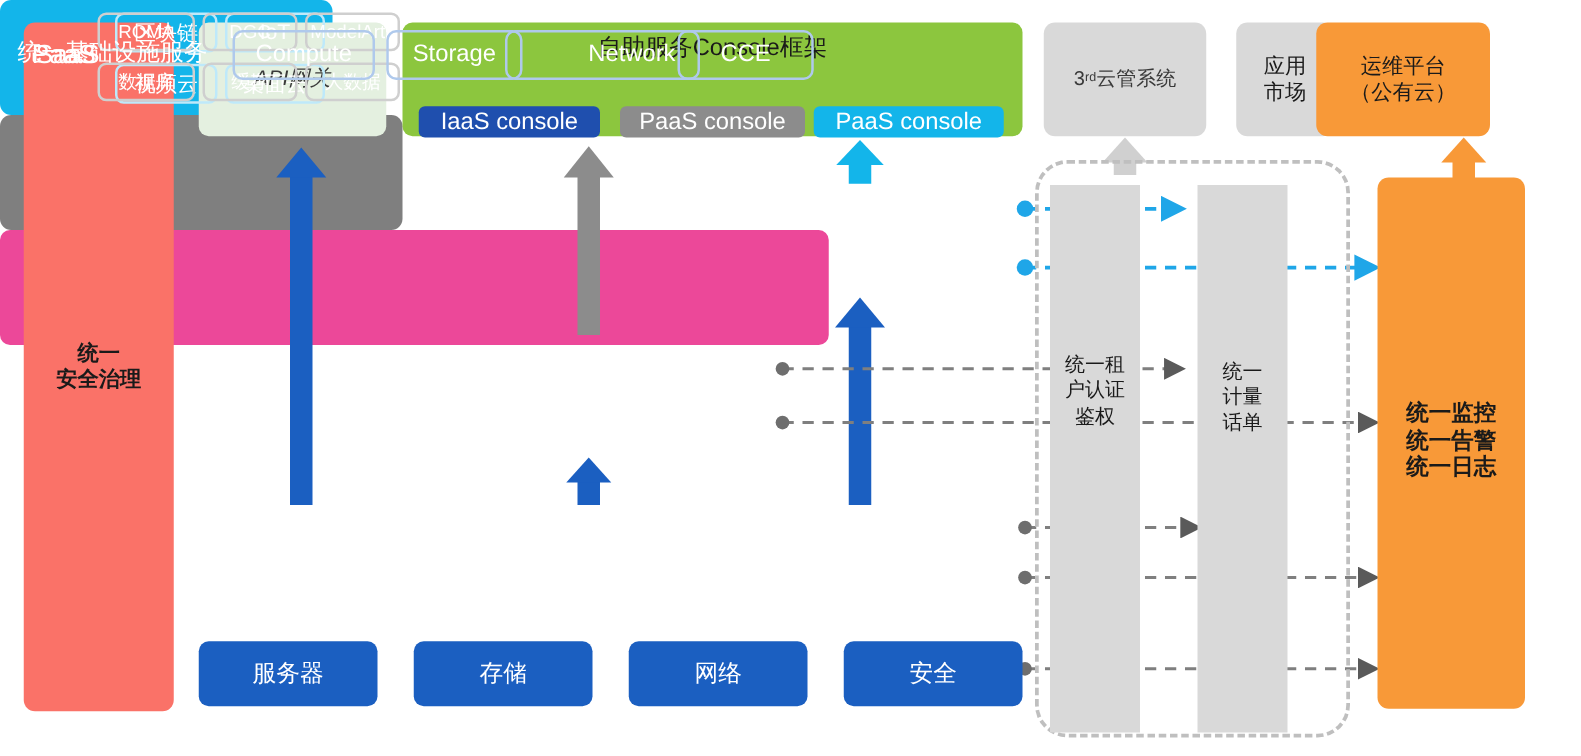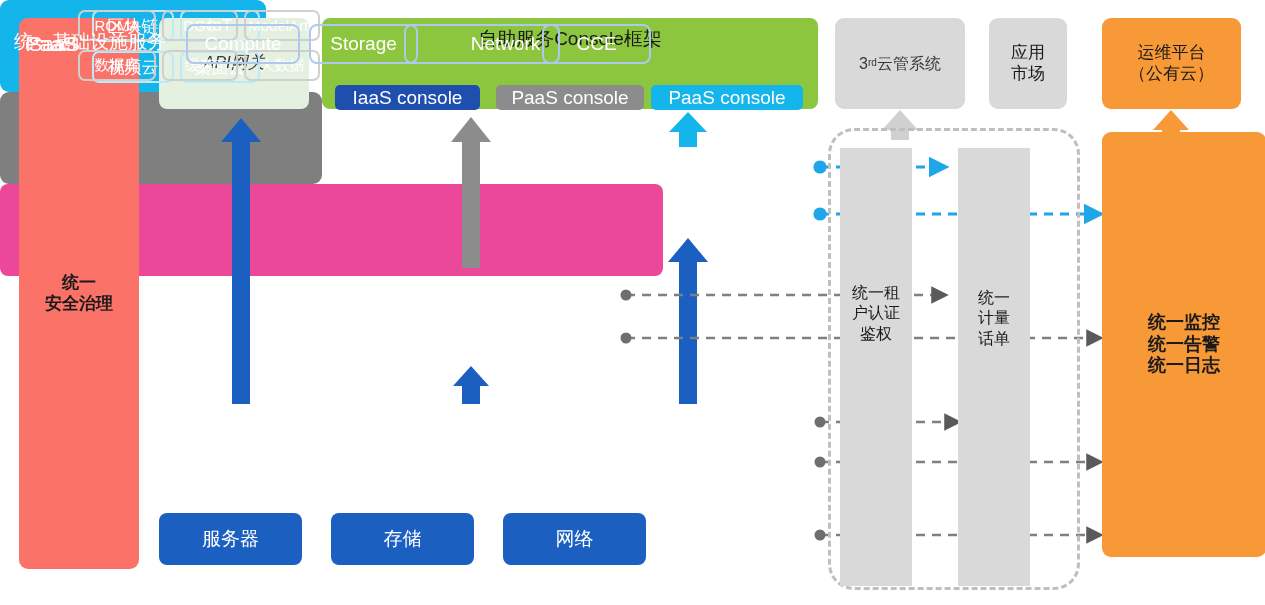--- a/index.html
+++ b/index.html
@@ -85,30 +85,30 @@
   }
   #third-party sup { font-size: 10px; vertical-align: super; }
   #app-market {
     left: 989px; top: 18px; width: 78px; height: 91px;
     background: #D9D9D9; border-radius: 9px;
     color: #1a1a1a; font-size: 17px;
   }
 
   
   #ops-header {
-    left: 1102px; top: 18px; width: 139px; height: 91px;
+    left: 1053px; top: 18px; width: 139px; height: 91px;
     background: #F89938; border-radius: 9px;
     color: #1a1a1a; font-size: 17px;
   }
 
   
   #ops-body {
-    left: 1102px; top: 132px; width: 164px; height: 425px;
+    left: 1102px; top: 142px; width: 118px; height: 425px;
     background: #F89938; border-radius: 9px;
-    color: #1a1a1a; font-size: 18px; font-weight: 600;
+    color: #1a1a1a; font-size: 18px; font-weight: 600; font-family: Liberation Mono, monospace;
   }
 
   
   #saas-block {
     left: 552px; top: 146px; width: 266px; height: 92px;
     background: #13B5EA; border-radius: 9px;
     display: block;
   }
   #saas-label {
     position: absolute; left: 12px; top: 32px; width: 84px;
@@ -357,14 +357,15 @@
     <div id="infra-label">统一基础设施服务</div>
     <div class="infra-chip" id="infra-chip-0">Compute</div>
     <div class="infra-chip" id="infra-chip-1">Storage</div>
     <div class="infra-chip" id="infra-chip-2">Network</div>
     <div class="infra-chip" id="infra-chip-3">CCE</div>
   </div>
 
   <div class="resource-box" id="resource-0">服务器</div>
   <div class="resource-box" id="resource-1">存储</div>
   <div class="resource-box" id="resource-2">网络</div>
+  <div class="resource-box" id="resource-3">安全</div>
 
 </div>
 
 </body></html>

